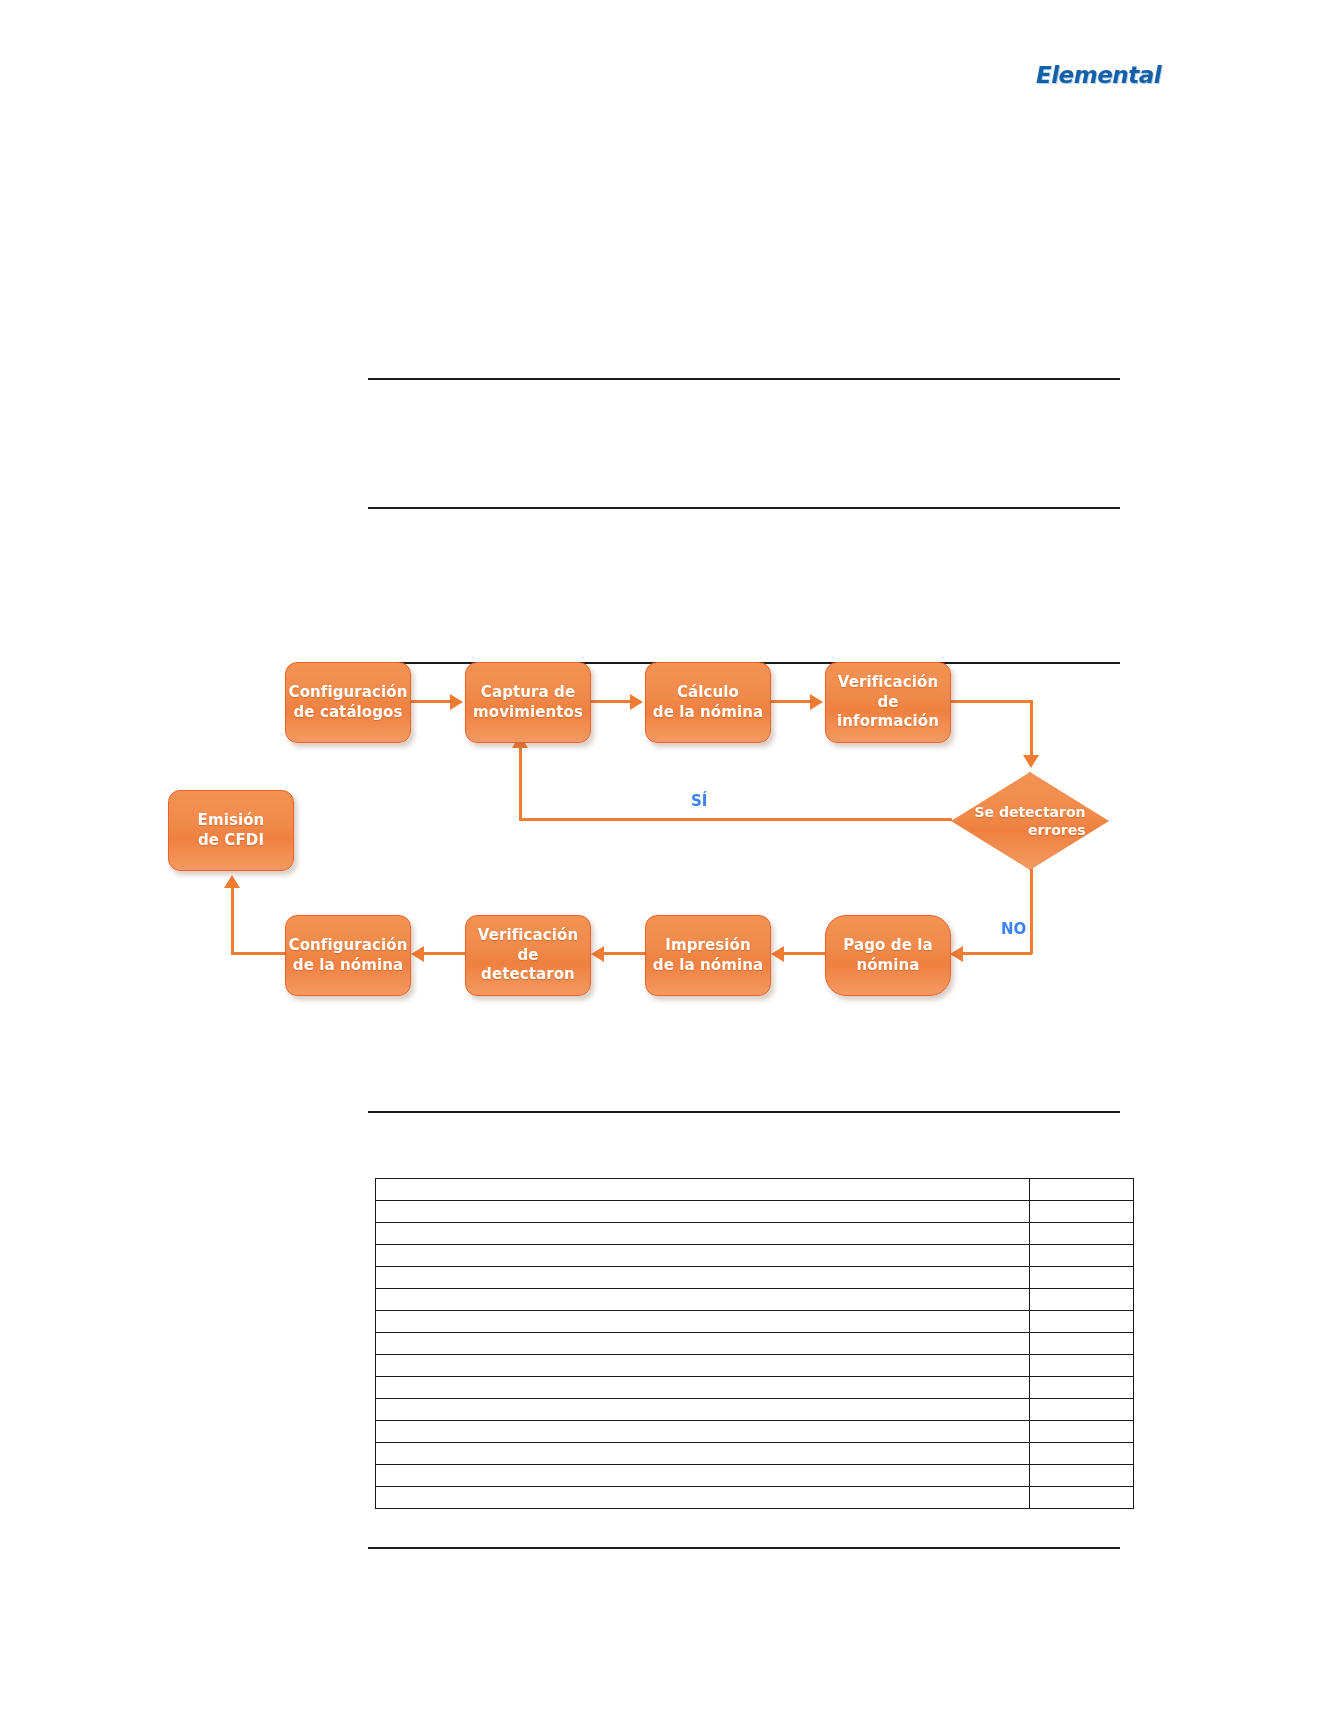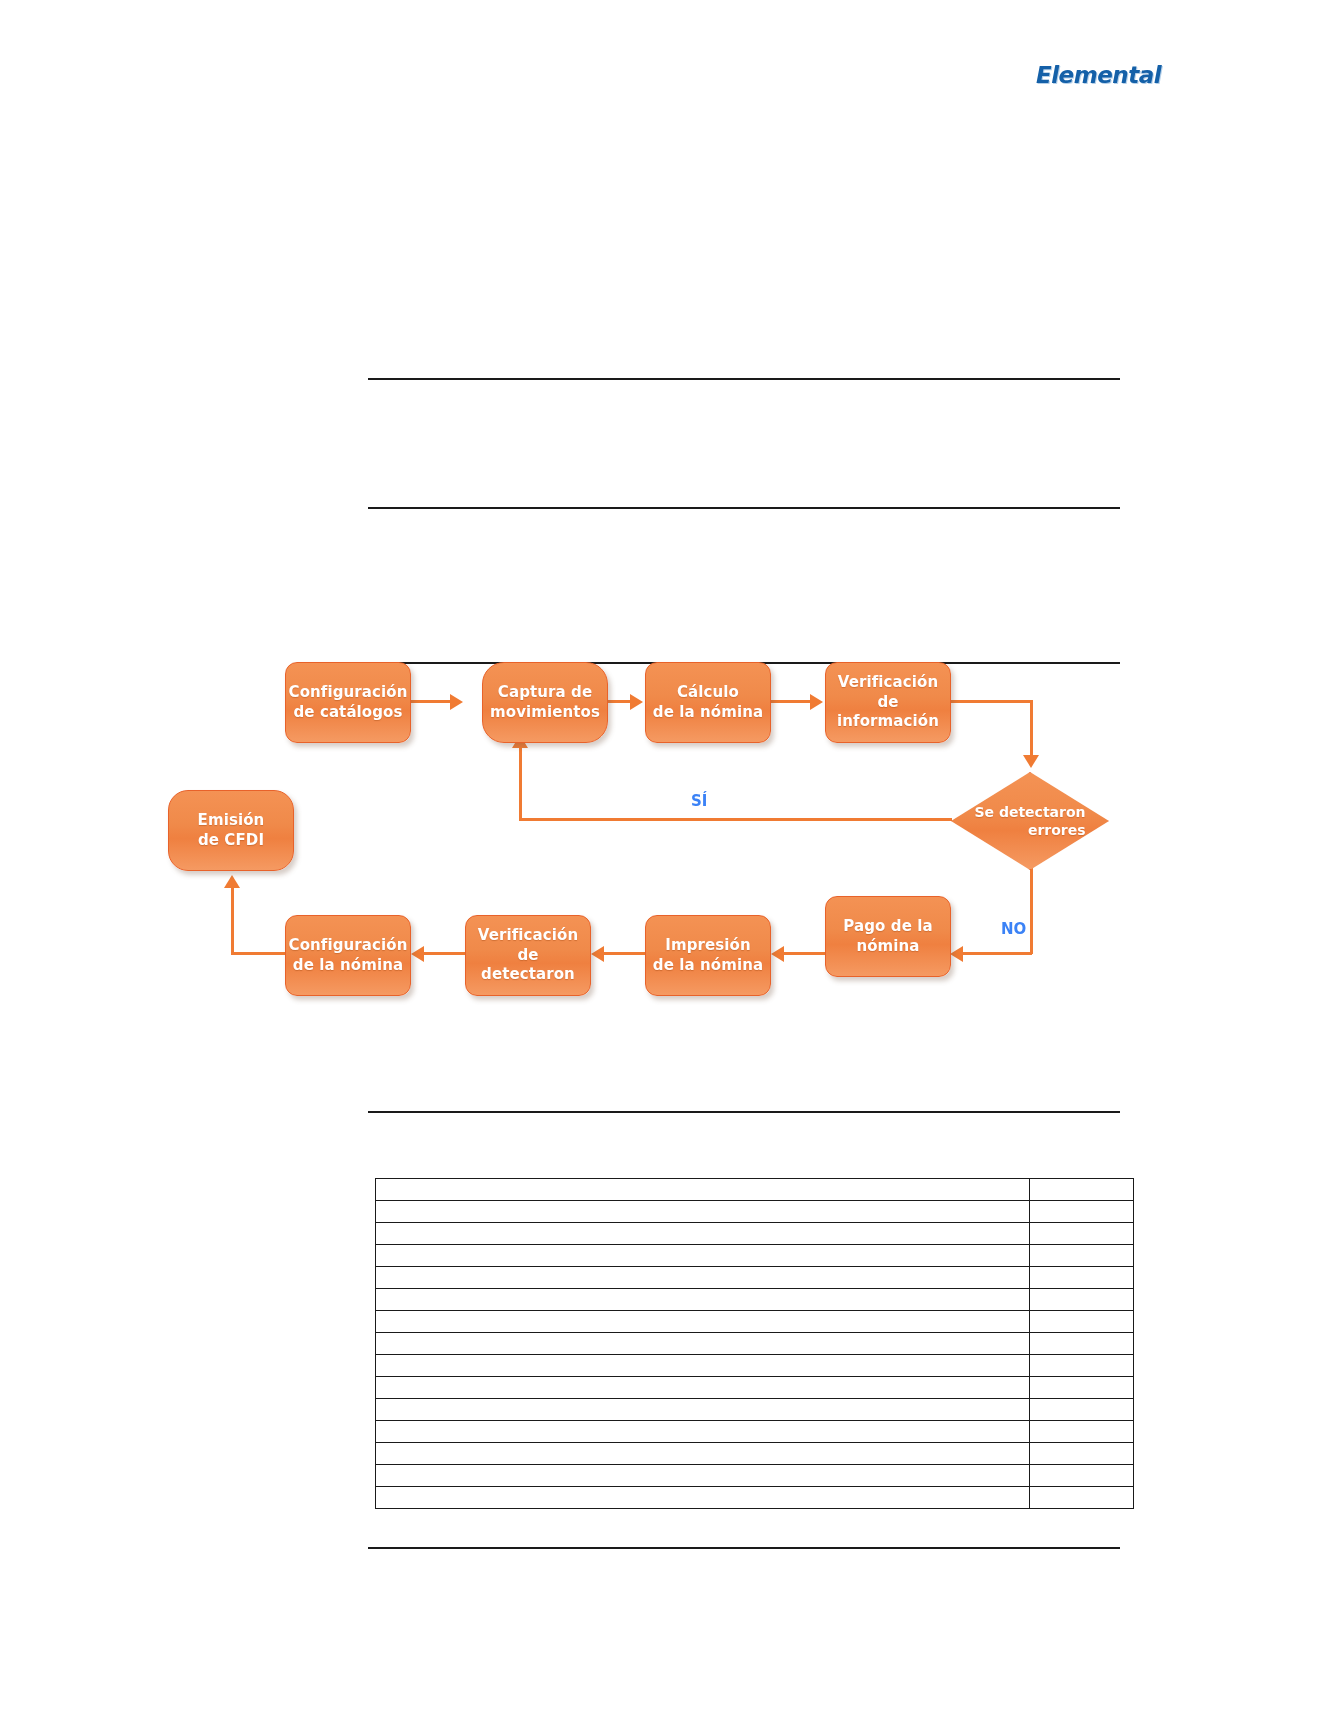--- a/index.html
+++ b/index.html
@@ -221,48 +221,48 @@
     <div class="arrow arrow-left" style="left:411px; top:946px;"></div>
 
     <div class="conn conn-h" style="left:231px; top:952px; width:58px;"></div>
     <div class="conn conn-v" style="left:231px; top:885px; height:69px;"></div>
     <div class="arrow arrow-up" style="left:224px; top:875px;"></div>
 
     <div id="nodes-layer">
         <div class="node node-box" style="left: 285px; top: 662px;">
           <div><span>Configuración</span><br><span>de catálogos</span></div>
         </div>
-        <div class="node node-box" style="left: 482px; top: 662px; border-radius: 22px;">
+        <div class="node node-box" style="left: 465px; top: 662px;">
           <div><span>Captura de</span><br><span>movimientos</span></div>
         </div>
         <div class="node node-box" style="left: 645px; top: 662px;">
           <div><span>Cálculo</span><br><span>de la nómina</span></div>
         </div>
         <div class="node node-box" style="left: 825px; top: 662px;">
           <div><span>Verificación</span><br><span>de información</span></div>
         </div>
         <div class="node-diamond-wrap" style="left: 951px; top: 772px;">
           <div class="node-diamond-shape"></div>
           <div class="node-diamond-label">
             <div><span>Se detectaron</span><br><span>errores</span></div>
           </div>
         </div>
-        <div class="node node-box" style="left: 825px; top: 896px;">
+        <div class="node node-box" style="left: 825px; top: 915px; border-radius: 21px;">
           <div><span>Pago de la</span><br><span>nómina</span></div>
         </div>
         <div class="node node-box" style="left: 645px; top: 915px;">
           <div><span>Impresión</span><br><span>de la nómina</span></div>
         </div>
         <div class="node node-box" style="left: 465px; top: 915px;">
           <div><span>Verificación</span><br><span>de detectaron</span></div>
         </div>
         <div class="node node-box" style="left: 285px; top: 915px;">
           <div><span>Configuración</span><br><span>de la nómina</span></div>
         </div>
-        <div class="node node-box" style="left: 168px; top: 790px; border-radius: 20px;">
+        <div class="node node-box" style="left: 168px; top: 790px;">
           <div><span>Emisión</span><br><span>de CFDI</span></div>
         </div>
       </div>
 
     <div id="branch-layer">
         <div class="branch-label" style="left: 688px; top: 792px;">SÍ</div>
         <div class="branch-label" style="left: 998px; top: 920px;">NO</div>
       </div>
   </div>
 

